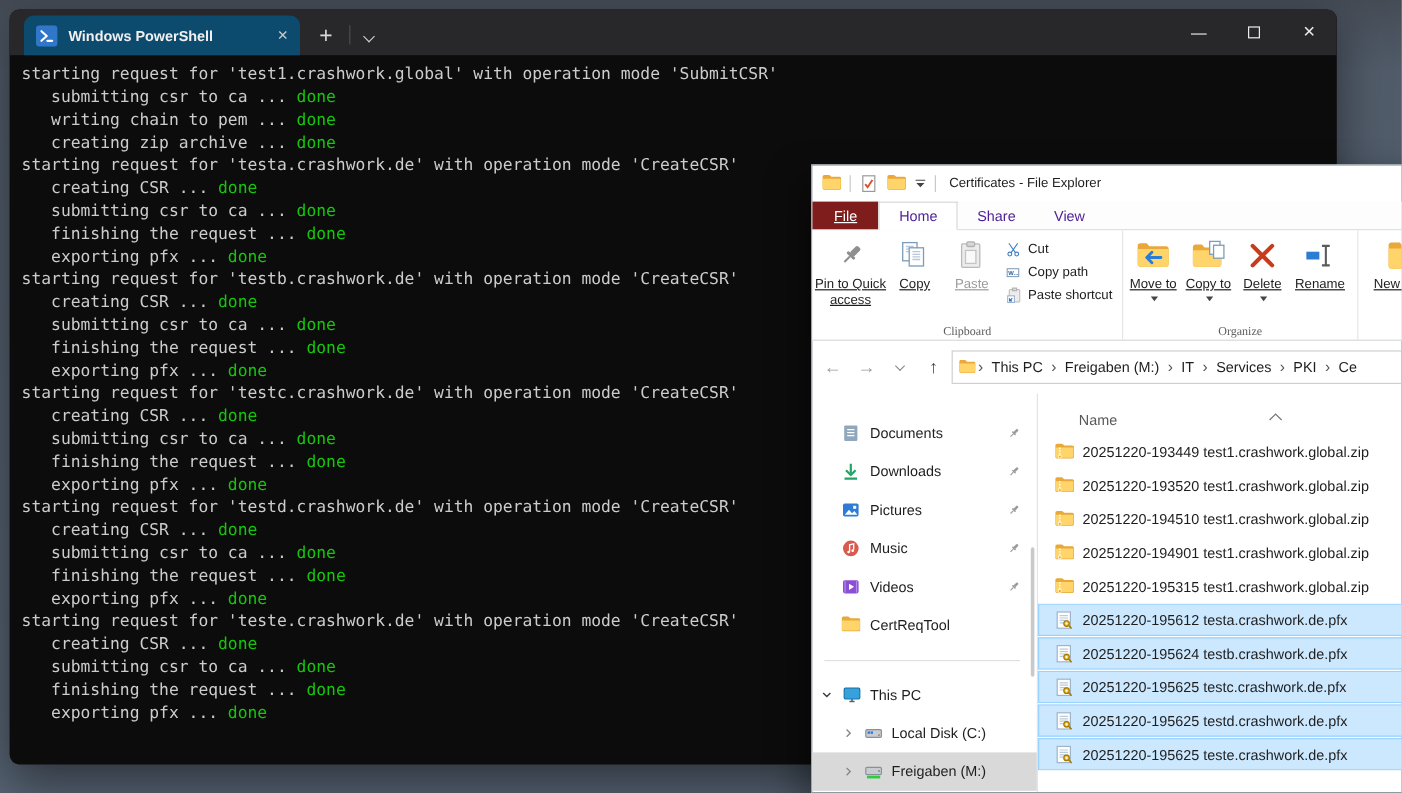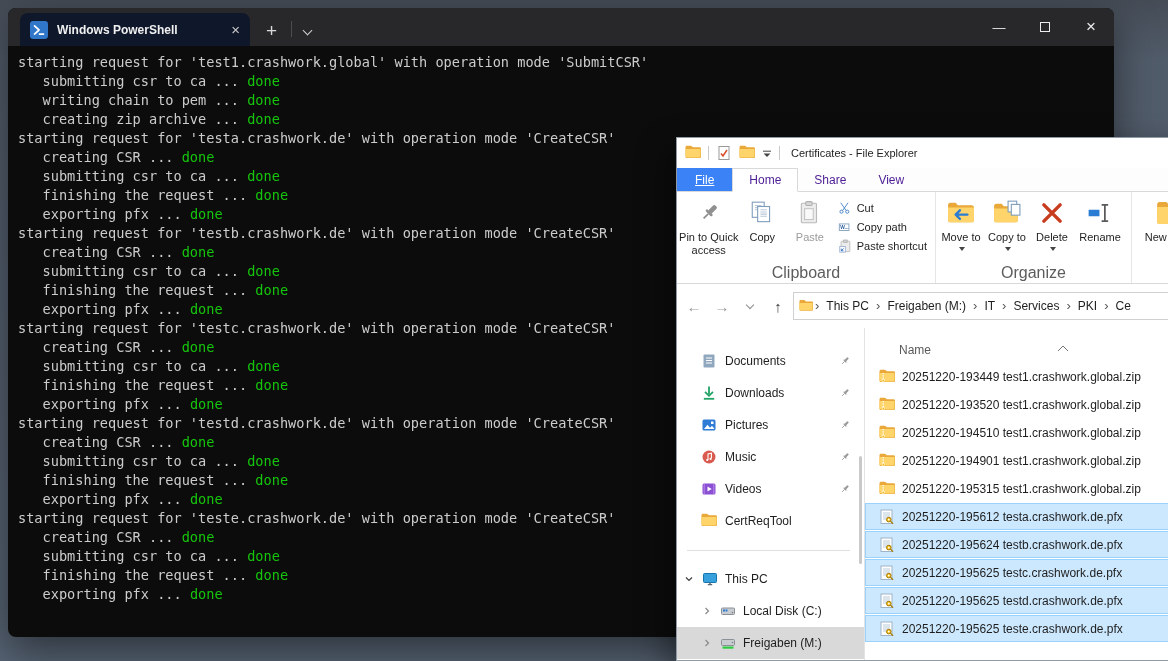--- a/index.html
+++ b/index.html
@@ -3,21 +3,21 @@
 <meta charset="utf-8">
 <style>
   * { margin:0; padding:0; box-sizing:border-box; }
   html,body { width:1168px; height:661px; overflow:hidden; }
   body { position:relative; background:linear-gradient(#454c56, #515c6a 60px, #576474); font-family:"Liberation Sans", sans-serif; }
 
   
   .term-win { position:absolute; left:8px; top:8px; width:1106px; height:629px; border-radius:8px;
               overflow:hidden; background:#0c0c0c; box-shadow:0 14px 42px rgba(0,0,0,.5); }
   .term-titlebar { height:38px; background:#28282b; display:flex; align-items:flex-end; }
-  .term-tab { margin-left:12px; height:33px; width:230px; background:#0f172a; border-radius:8px 8px 0 0;
+  .term-tab { margin-left:12px; height:33px; width:230px; background:#0c4a6e; border-radius:8px 8px 0 0;
               display:flex; align-items:center; padding:0 10px; gap:9px; }
   .term-tab-title { color:#f0f0f0; font-size:12px; font-weight:bold; flex:1; white-space:nowrap; }
   .tab-close { color:#c9c9c9; font-size:15px; line-height:1; cursor:default; }
   .ps-ico { width:18px; height:18px; flex:0 0 auto; }
   .newtab { color:#d8d8d8; font-size:19px; font-weight:300; margin:0 0 6px 16px; line-height:1; }
   .tb-sep { width:1px; height:16px; background:#4d4d50; margin:0 12px 9px 14px; }
   .chev { display:inline-block; width:7px; height:7px; border-right:1.5px solid #d0d0d0; border-bottom:1.5px solid #d0d0d0; transform:rotate(45deg); }
   .tb-chev { margin-bottom:12px; }
   .caption { margin-left:auto; display:flex; align-self:flex-start; }
   .cap-btn { width:46px; height:38px; display:flex; align-items:center; justify-content:center; color:#ececec; font-size:13px; }
@@ -31,28 +31,28 @@
   .exp-win { position:absolute; left:676px; top:137px; width:545px; height:524px; background:#fff;
              border:1px solid #8f9aa5; box-shadow:-10px 10px 28px rgba(0,0,0,.38); display:flex; flex-direction:column; }
   .exp-titlebar { height:30px; display:flex; align-items:center; padding:0 8px; gap:7px; flex:0 0 auto; }
   .qat-sep { width:1px; height:14px; background:#c9c9c9; }
   .exp-title { font-size:11px; color:#1e1e1e; margin-left:4px; white-space:nowrap; }
   .i16 { width:16px; height:16px; display:inline-flex; flex:0 0 auto; }
   .i14 { width:14px; height:14px; display:inline-flex; flex:0 0 auto; }
 
   .exp-tabs { height:24px; display:flex; align-items:stretch; flex:0 0 auto; border-bottom:1px solid #d8d9da; background:#fdfdfd; }
   .rtab { padding:0 16px; font-size:12px; display:flex; align-items:center; color:#4c1d95; }
-  .rtab-file { background:#3b82f6; color:#fff; padding:0 18px;text-decoration:underline; }
+  .rtab-file { background:#7f1d1d; color:#fff; padding:0 18px;text-decoration:underline; }
   .rtab-active { background:#fff; border:1px solid #d8d9da; border-bottom:1px solid #fff; margin-bottom:-1px; }
 
   .ribbon { height:92px; background:#fff; border-bottom:1px solid #d8d9da; display:flex; flex:0 0 auto; }
   .rb-group { position:relative; display:flex; align-items:flex-start; padding:3px 2px 15px 2px; border-right:1px solid #e4e5e6; }
-  .rb-label { position:absolute; bottom:1px; left:0; right:0; text-align:center; font-size:16px; color:#5d5d5d; }
+  .rb-label { position:absolute; bottom:1px; left:0; right:0; text-align:center; font-size:10px; color:#5d5d5d;font-family:Liberation Serif, serif; }
   .rb-big { width:56px; display:flex; flex-direction:column; align-items:center; text-align:center;
-            font-size:11px; color:#1e1e1e; padding-top:3px; line-height:13px; gap:3px; }
+            font-size:11px; color:#1e1e1e; padding-top:3px; line-height:13px; gap:3px;text-decoration:underline; }
   .rb-big .ic { height:30px; display:flex; align-items:center; justify-content:center; }
   .rb-wide { width:70px; }
   .rb-dis { color:#9c9c9c; }
   .rb-smalls { display:flex; flex-direction:column; gap:5px; padding:6px 6px 0 4px; }
   .rb-small { display:flex; align-items:center; gap:5px; font-size:11px; color:#1e1e1e; white-space:nowrap; }
   .dd { display:inline-block; width:0; height:0; border-left:3px solid transparent; border-right:3px solid transparent; border-top:4px solid #444; margin-left:2px; vertical-align:middle; }
 
   .addr-row { height:44px; display:flex; align-items:center; padding:0 8px 0 4px; gap:2px; flex:0 0 auto; }
   .nav-btn { width:26px; height:26px; display:flex; align-items:center; justify-content:center; font-size:15px; }
   .nb-gray { color:#9b9b9b; } .nb-dark { color:#3d3d3d; }

